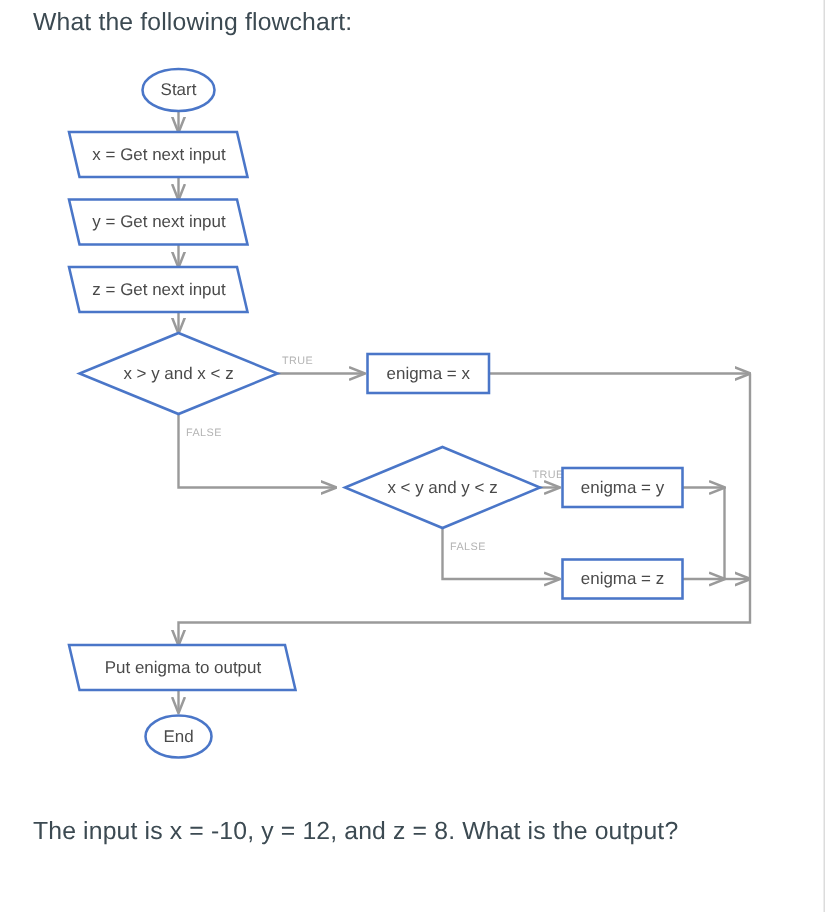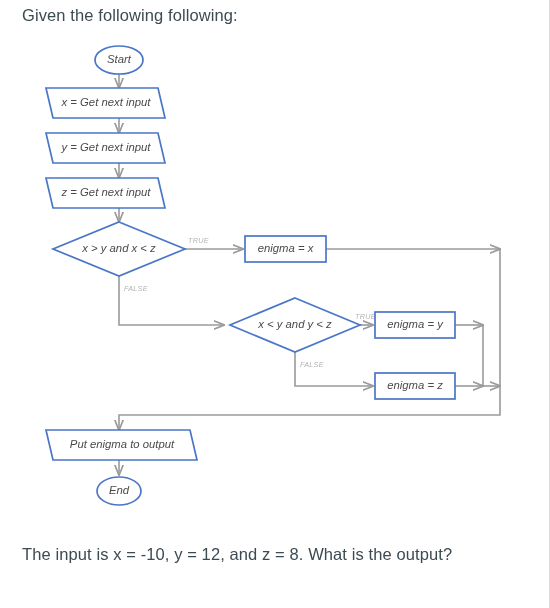--- a/index.html
+++ b/index.html
@@ -27,21 +27,20 @@
   }
   #question-intro { top: 6px; }
   #question-body  { top: 545px; }
 
   .flow-canvas {
     position: absolute;
     left: 0;
     top: 30px;
     width: 550px;
     height: 500px;
-    font-style: italic;
   }
   .flow-canvas svg {
     display: block;
     width: 550px;
     height: 500px;
   }
 
   .node-fill   { fill: #ffffff; }
   .node-stroke { stroke: #4a76c8; stroke-width: 1.7px; }
   .conn {
@@ -60,21 +59,21 @@
     fill: #b3b3b3;
     font-family: "Liberation Sans", sans-serif;
     font-size: 7.2px;
     letter-spacing: 0.3px;
     dominant-baseline: middle;
   }
 </style>
 </head>
 <body>
 
-<div class="prompt-text" id="question-intro">Given the following following:</div>
+<div class="prompt-text" id="question-intro">What the following flowchart:</div>
 
 <div class="flow-canvas">
   <svg viewBox="0 0 550 500" xmlns="http://www.w3.org/2000/svg">
     <defs>
       <marker id="arrow" viewBox="0 0 10 10" refX="9.2" refY="5" markerWidth="7" markerHeight="7" orient="auto-start-reverse">
         <path d="M 0 1.2 L 9.6 5 L 0 8.8" fill="none" stroke="#9a9a9a" stroke-width="1.5"></path>
       </marker>
     </defs>
 
     <g>

